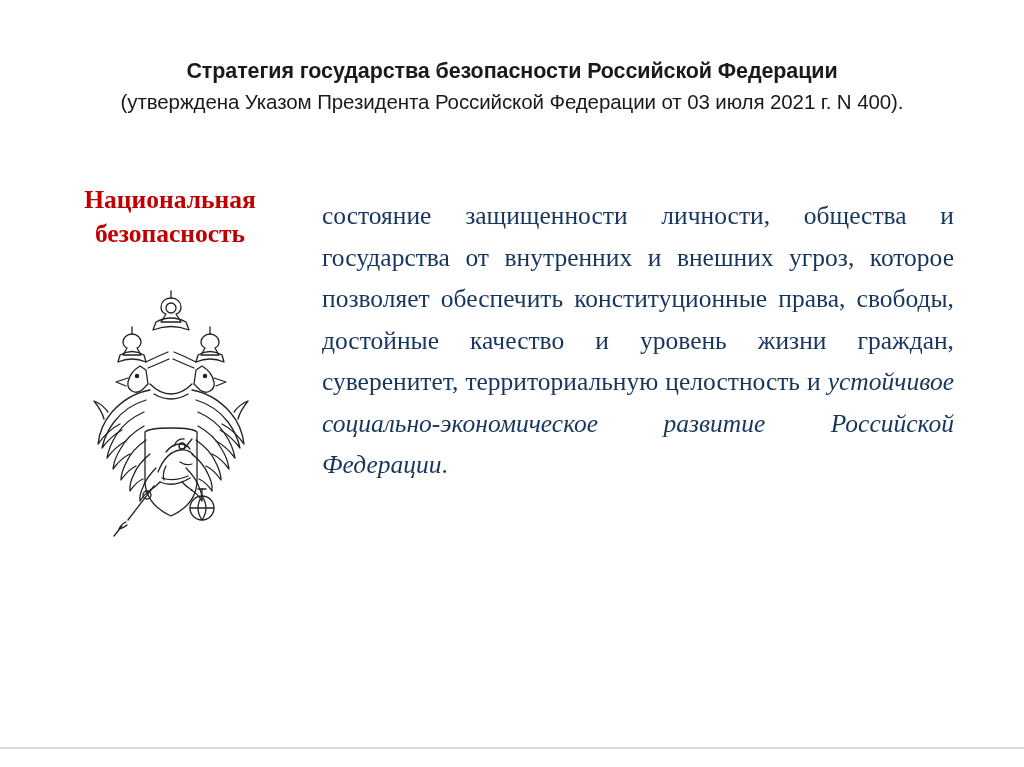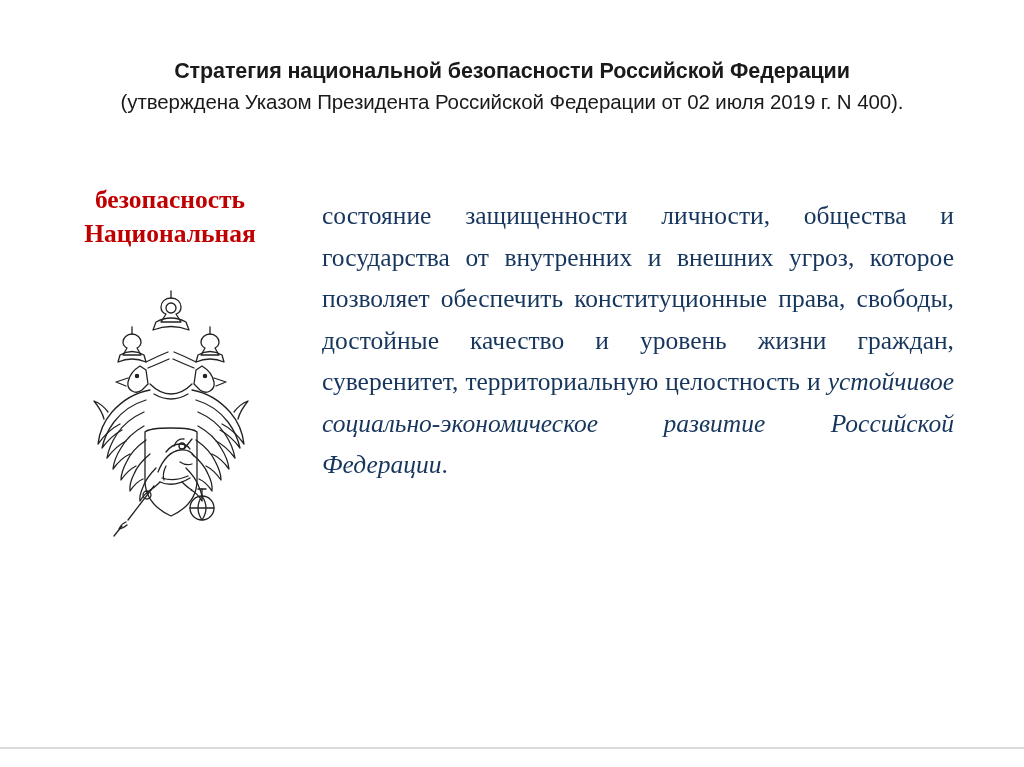--- a/index.html
+++ b/index.html
@@ -104,27 +104,27 @@
     height: 2px;
     background: #d9d9d9;
   }
 </style>
 </head>
 <body>
 
 <div class="slide">
 
   <div class="title-block">
-    <div class="title-line-1">Стратегия национальной безопасности Российской Федерации</div>
-    <div class="title-line-2">(утверждена Указом Президента Российской Федерации от 02 июля 2019 г. N 400).</div>
+    <div class="title-line-1">Стратегия государства безопасности Российской Федерации</div>
+    <div class="title-line-2">(утверждена Указом Президента Российской Федерации от 03 июля 2021 г. N 400).</div>
   </div>
 
   <div class="term">
+    <span class="t-line">Национальная</span>
     <span class="t-line">безопасность</span>
-    <span class="t-line">Национальная</span>
   </div>
 
   <div class="emblem">
     <svg viewBox="0 0 218 276" xmlns="http://www.w3.org/2000/svg" aria-hidden="true">
       <g fill="none" stroke="#222222" stroke-width="1.3" stroke-linecap="round" stroke-linejoin="round">
 
         <path d="M109 12 c-6 0 -10 4 -10 9 c0 3 2 6 5 7 l-5 8 l20 0 l-5 -8 c3 -1 5 -4 5 -7 c0 -5 -4 -9 -10 -9 z"></path>
         <path d="M94 36 q15 -8 30 0 l3 8 q-18 -7 -36 0 z"></path>
         <path d="M109 5 l0 7"></path>
         <ellipse cx="109" cy="22" rx="5" ry="5"></ellipse>

